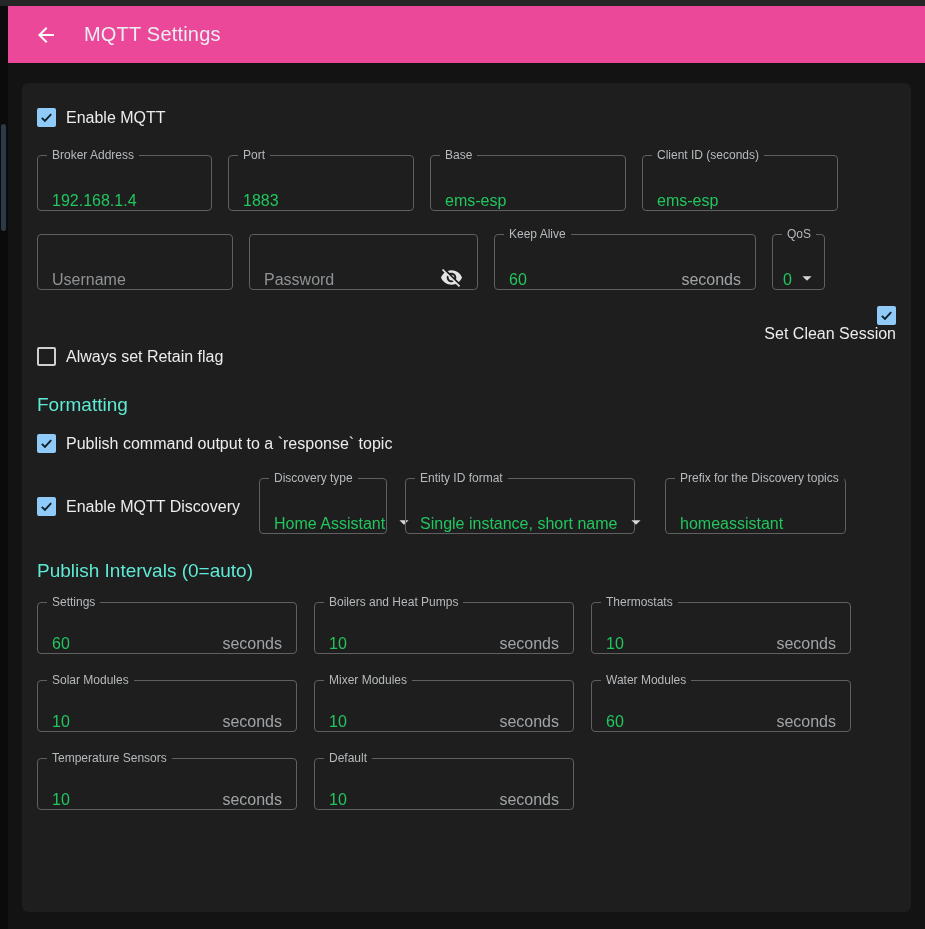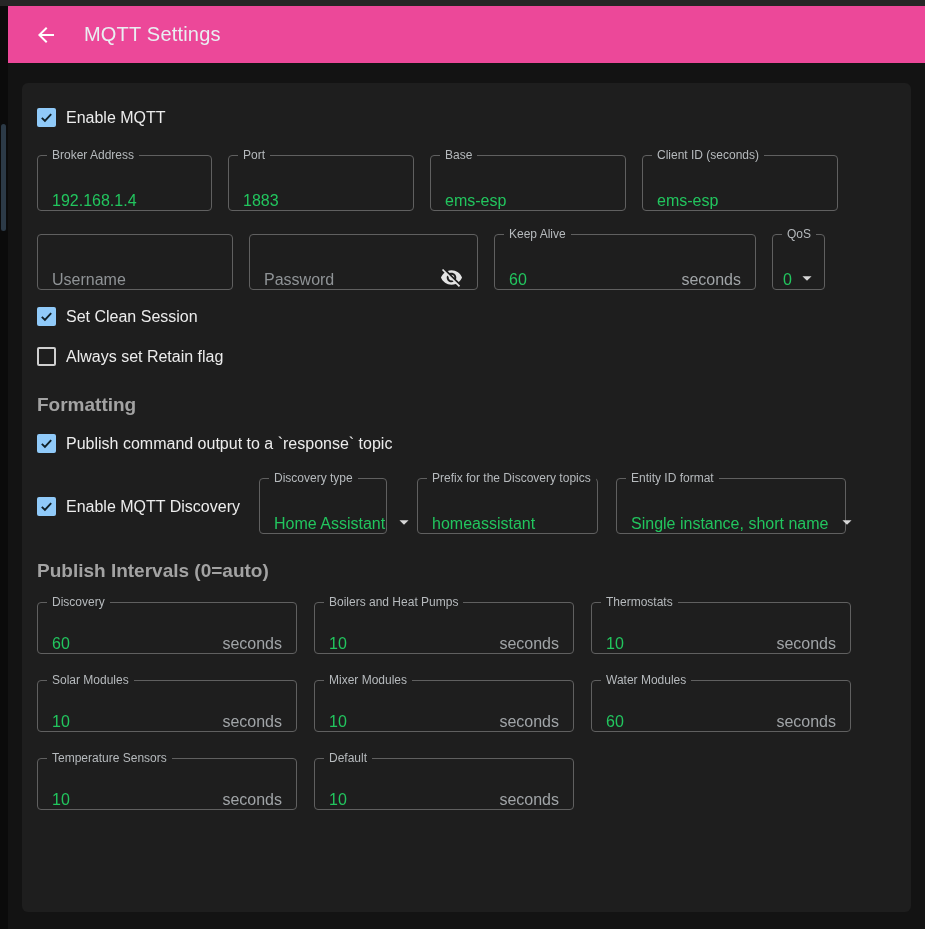--- a/index.html
+++ b/index.html
@@ -53,23 +53,23 @@
   .tf .caret { margin-left:12px; display:flex; }
   .tf .caret svg { width:22px; height:22px; fill:#d7d7d7; }
   .tf .eye { margin-left:auto; display:flex; cursor:pointer; }
   .tf .eye svg { width:23px; height:23px; fill:#e4e4e4; }
   
   .frow { display:flex; }
   .row1 { margin-top:28px; }
   .row1 .tf + .tf { margin-left:16px; }
   .row2 { margin-top:23px; }
   .row2 .tf + .tf { margin-left:16px; }
-  .mt-clean { margin-top:16px; }
+  .mt-clean { margin-top:16px;flex-direction:column; }
   .mt-retain { margin-top:20px; }
-  .section-h { color:#a3a3a3; font-size:19px; font-weight:700; line-height:22px; }
+  .section-h { color:#5eead4; font-size:19px; font-weight:400; line-height:22px; }
   .h-formatting { margin-top:28px; }
   .mt-topic { margin-top:19px; }
   .mt-response { margin-top:17px; }
   .discovery-row { margin-top:25px; display:flex; align-items:center; }
   .discovery-cb { width:222px; flex:0 0 auto; }
   .h-intervals { margin-top:26px; }
   .intervals-grid {
     margin-top:20px; display:grid;
     grid-template-columns:repeat(3,260px); column-gap:17px; row-gap:26px;
   }
@@ -195,40 +195,40 @@
     </div>
     <div class="tf select w-dtype">
       <span class="flabel">Discovery type</span>
       <span class="fvalue">Home Assistant</span>
       <span class="caret" style="margin-left:8px">
         <svg viewBox="0 0 24 24">
             <path d="M7 10l5 5 5-5z"></path>
           </svg>
       </span>
     </div>
-    <div class="tf w-prefix">
-      <span class="flabel">Prefix for the Discovery topics</span>
-      <span class="fvalue">homeassistant</span>
-    </div>
     <div class="tf select w-entity">
       <span class="flabel">Entity ID format</span>
       <span class="fvalue">Single instance, short name</span>
       <span class="caret" style="margin-left:8px">
         <svg viewBox="0 0 24 24">
             <path d="M7 10l5 5 5-5z"></path>
           </svg>
       </span>
     </div>
+    <div class="tf w-prefix">
+      <span class="flabel">Prefix for the Discovery topics</span>
+      <span class="fvalue">homeassistant</span>
+    </div>
   </div>
 
   <h2 class="section-h h-intervals">Publish Intervals (0=auto)</h2>
 
   <div class="intervals-grid">
     <div class="tf">
-      <span class="flabel">Discovery</span>
+      <span class="flabel">Settings</span>
       <span class="fvalue">60</span>
       <span class="fsuffix">seconds</span>
     </div>
     <div class="tf">
       <span class="flabel">Boilers and Heat Pumps</span>
       <span class="fvalue">10</span>
       <span class="fsuffix">seconds</span>
     </div>
     <div class="tf">
       <span class="flabel">Thermostats</span>

